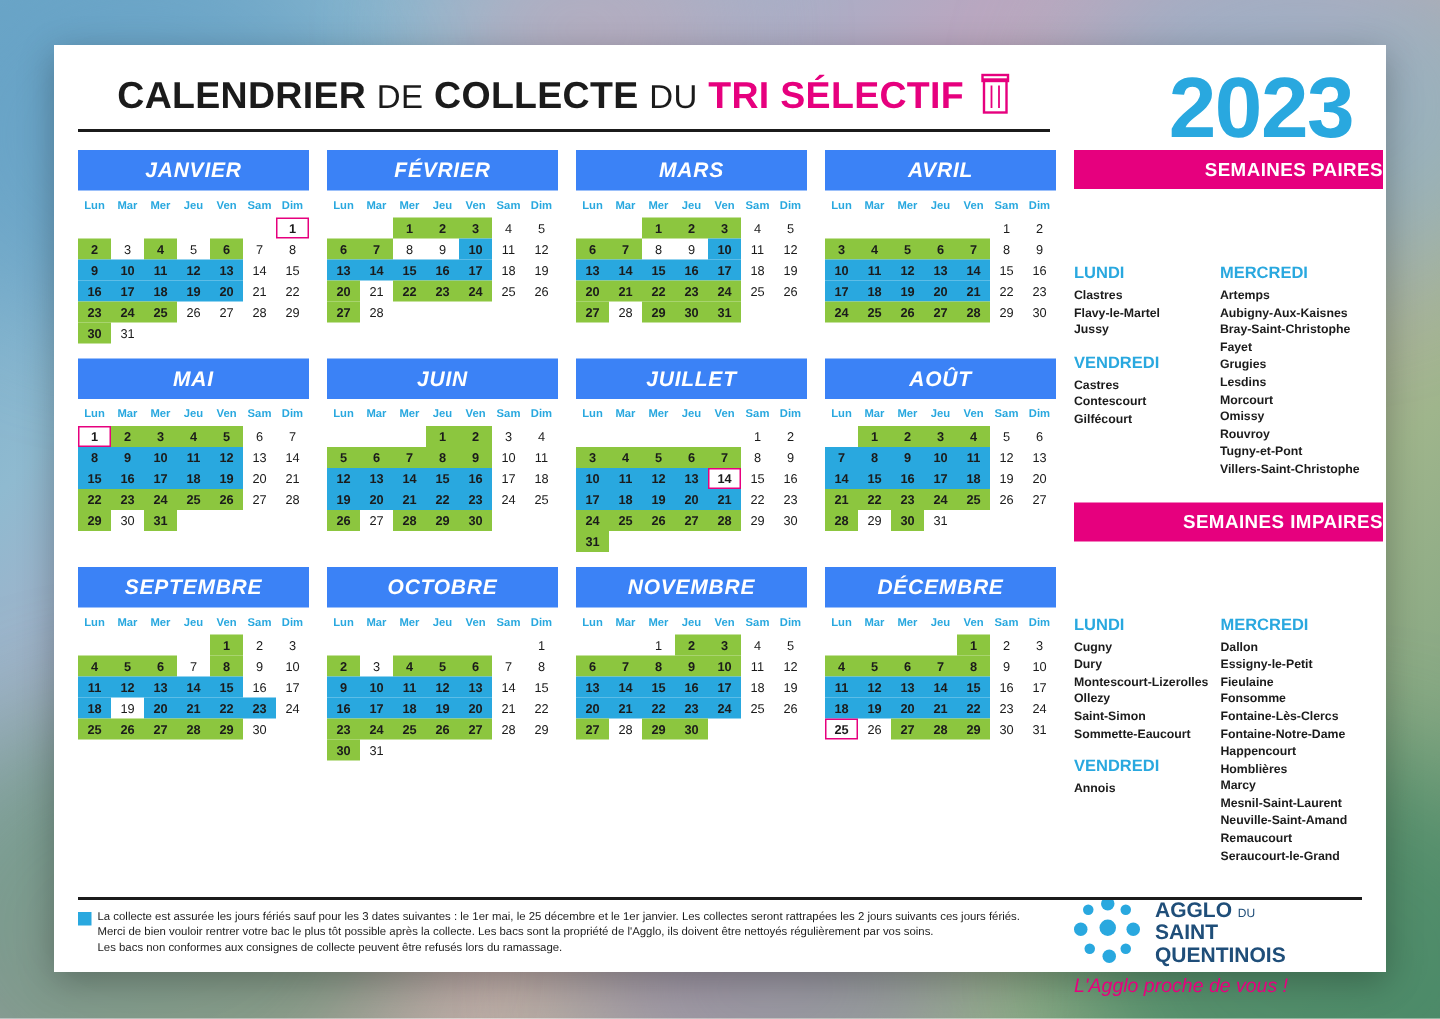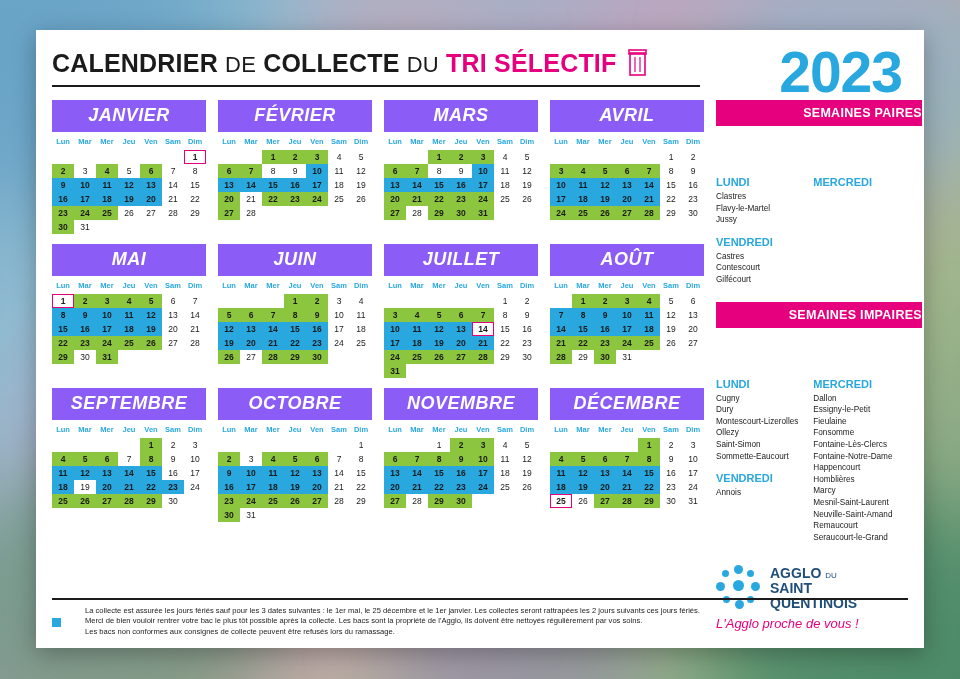--- a/index.html
+++ b/index.html
@@ -18,21 +18,21 @@
   .b5{width:260px;height:200px;left:40%;bottom:-80px;background:#8f7fae;}
   .b6{width:200px;height:160px;left:30%;top:-60px;background:#c9a6b6;}
 
   .sheet{
     position:absolute;left:36px;top:30px;width:888px;height:618px;
     background:#ffffff;box-shadow:0 6px 22px rgba(0,0,0,.28);
   }
   .inner{position:absolute;left:0;top:0;right:0;bottom:0;padding:14px 16px;}
 
   
-  .header{display:flex;align-items:center;justify-content:space-between;height:56px;}
+  .header{display:flex;align-items:center;justify-content:space-between;height:56px;text-align:center;}
   .title{
     font-size:25px;font-weight:bold;letter-spacing:.2px;color:#1b1b1b;white-space:nowrap;
   }
   .title .light{font-weight:normal;font-size:22px;}
   .title .pink{color:#e6007e;}
   .bin-icon{display:inline-block;vertical-align:middle;margin-left:4px;}
   .year{
     color:#29a8df;font-size:57px;font-weight:bold;line-height:1;letter-spacing:-1px;
     margin-right:6px;
   }
@@ -40,22 +40,22 @@
 
   
   .body{display:flex;gap:12px;}
   .left{width:652px;}
   .right{width:206px;}
 
   
   .monthrow{display:flex;gap:12px;margin-bottom:10px;}
   .month{width:155px;}
   .mname{
-    background:#8b5cf6;color:#fff;text-align:center;font-style:italic;font-weight:bold;
-    font-size:18px;letter-spacing:.5px;padding:5px 0 6px 0;
+    background:#3b82f6;color:#fff;text-align:center;font-style:italic;font-weight:bold;
+    font-size:14px;letter-spacing:.5px;padding:5px 0 6px 0;
   }
   table.cal{border-collapse:collapse;width:100%;margin-top:4px;}
   table.cal th{
     color:#29a8df;font-size:7.5px;font-weight:bold;text-align:center;padding:1px 0 4px 0;width:14.2%;
   }
   table.cal td{
     text-align:center;font-size:8.5px;color:#1b1b1b;height:12px;padding:1px 0;
   }
   td.blue{background:#29a8df;color:#fff;font-weight:bold;}
   td.green{background:#8cc63f;color:#fff;font-weight:bold;}
@@ -64,37 +64,37 @@
   
   .bandpink{
     background:#e6007e;color:#fff;text-align:right;font-weight:bold;font-size:12.5px;
     padding:6px 0;letter-spacing:.3px;margin-bottom:8px;
   }
   .twocol{display:flex;gap:8px;margin-top:48px;}
   .colA{width:92px;}
   .colB{width:112px;}
   .daylabel{color:#29a8df;font-weight:bold;font-size:11px;margin:2px 0 3px 0;}
   .daylabel.second{margin-top:10px;}
-  .townlist{list-style:none;margin:0;padding:0;}
+  .townlist{list-style:none;margin:0;padding:0;font-weight:bold;}
   .townlist li{font-size:8.2px;color:#1b1b1b;line-height:11.6px;white-space:nowrap;}
 
   
   .logo{display:flex;align-items:center;gap:8px;margin-top:22px;}
   .dots{position:relative;width:46px;height:46px;flex:none;}
   .dots i{position:absolute;border-radius:50%;background:#29a8df;display:block;}
   .logotext{line-height:1.05;}
   .logotext .l1{font-size:14px;font-weight:bold;color:#1f4e79;}
   .logotext .l1 small{font-size:8px;font-weight:normal;}
   .logotext .l2{font-size:14px;font-weight:bold;color:#1f4e79;}
   .slogan{color:#e6007e;font-style:italic;font-size:13px;margin-top:5px;}
 
   
   .footer{position:absolute;left:16px;right:16px;bottom:10px;}
   .fline{height:1.5px;background:#1b1b1b;margin-bottom:6px;}
-  .fnote{display:flex;gap:24px;align-items:center;}
+  .fnote{display:flex;gap:4px;align-items:flex-start;}
   .swatch{width:9px;height:9px;background:#29a8df;flex:none;margin-top:2px;}
   .ftext p{margin:0;font-size:7.6px;color:#1b1b1b;line-height:10.8px;}
 </style>
 </head>
 <body>
 
 <div class="bgblob b1"></div>
 <div class="bgblob b2"></div>
 <div class="bgblob b3"></div>
 <div class="bgblob b4"></div>
@@ -938,20 +938,33 @@
               </ul>
             <div class="daylabel second">VENDREDI</div>
             <ul class="townlist">
                 <li>Castres</li>
                 <li>Contescourt</li>
                 <li>Gilfécourt</li>
               </ul>
           </div>
           <div class="colB">
             <div class="daylabel">MERCREDI</div>
+            <ul class="townlist">
+                <li>Artemps</li>
+                <li>Aubigny-Aux-Kaisnes</li>
+                <li>Bray-Saint-Christophe</li>
+                <li>Fayet</li>
+                <li>Grugies</li>
+                <li>Lesdins</li>
+                <li>Morcourt</li>
+                <li>Omissy</li>
+                <li>Rouvroy</li>
+                <li>Tugny-et-Pont</li>
+                <li>Villers-Saint-Christophe</li>
+              </ul>
           </div>
         </div>
 
         <div class="bandpink" style="margin-top:16px">SEMAINES IMPAIRES</div>
         <div class="twocol">
           <div class="colA">
             <div class="daylabel">LUNDI</div>
             <ul class="townlist">
                 <li>Cugny</li>
                 <li>Dury</li>

